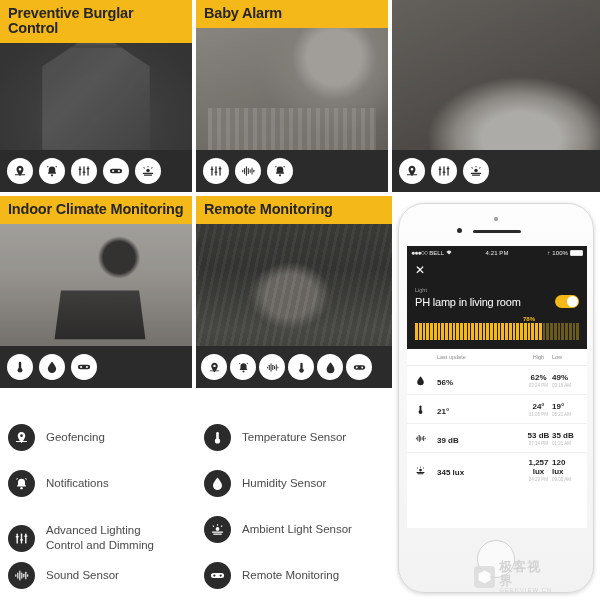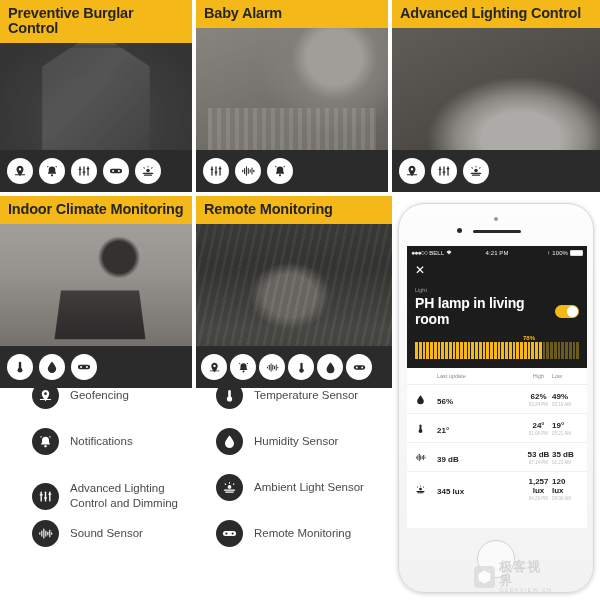--- a/index.html
+++ b/index.html
@@ -100,23 +100,22 @@
       radial-gradient(ellipse 26% 22% at 48% 52%, #8e8a83 0 50%, transparent 80%),
       linear-gradient(180deg,#4a4a46 0%,#3d3d39 38%,#5a5a54 70%,#46463f 100%);
   }
   .ph-forest::after{
     content:""; position:absolute; left:0; top:0; right:0; bottom:0;
     background: repeating-linear-gradient(102deg, rgba(255,255,255,.05) 0 3px, rgba(0,0,0,.08) 3px 8px);
   }
 
   
   .legend {
-    position: absolute; left: 0; top: 372px; width: 392px;
+    position: absolute; left: 0; top: 414px; width: 392px;
     display: flex;
-    padding-left: 24px;
   }
   .legend-col { width: 196px; padding-left: 8px; }
   .legend-item {
     display: flex; align-items: center; gap: 11px;
     height: 46px;
   }
   .legend-item.two { align-items: flex-end; }
   .lic {
     width: 27px; height: 27px; border-radius: 50%;
     background: #2b2b2b;
@@ -169,21 +168,21 @@
   .sb-center { flex: 0 0 auto; }
   .dots { letter-spacing: -1px; font-size: 7px; }
   .batt {
     width: 13px; height: 6px; border: 0.5px solid #ddd; border-radius: 1px;
     background: #fff; display: inline-block;
   }
   .app-dark { background: #1c1c1c; color: #fff; padding: 5px 8px 9px 8px; }
   .close-x { font-size: 12px; line-height: 1; color: #fff; cursor: pointer; }
   .lamp-meta { font-size: 5.5px; color: #9a9a9a; margin-top: 11px; }
   .lamp-row { display: flex; align-items: center; justify-content: space-between; margin-top: 2px; }
-  .lamp-name { font-size: 14px; font-weight: bold; letter-spacing: -0.2px; }
+  .lamp-name { font-size: 11px; font-weight: normal; letter-spacing: -0.2px; }
   .toggle {
     width: 24px; height: 13px; border-radius: 7px; background: #f5b819;
     position: relative; flex: 0 0 auto;
   }
   .toggle-knob {
     position: absolute; right: 1px; top: 1px;
     width: 11px; height: 11px; border-radius: 50%; background: #fff;
   }
   .pct { font-size: 6px; color: #f5b819; font-weight: bold; text-align: right; margin-top: 8px; padding-right: 44px; }
   .bars { height: 17px; margin-top: 1px; display: flex; gap: 1px; }
@@ -312,21 +311,20 @@
                 <circle cx="12" cy="19.4" r="1.9"></circle>
                 <path d="M5.2 3.1 3.4 4.9l1.1 1.1 1.8-1.8zM18.8 3.1 17.7 4.2l1.8 1.8 1.1-1.1z"></path>
               </svg>
           </div>
         </div>
       </div>
 
       <div class="card w2 h1">
         <div class="photo ph-popcorn"></div>
         <div class="photo-tint"></div>
-        <div class="card-title">Advanced Lighting Control</div>
         <div class="card-icons">
           <div class="ic">
             <svg width="14" height="14" viewBox="0 0 24 24" fill="#2b2b2b">
                 <path d="M12 3c-3.3 0-6 2.7-6 6 0 4.5 6 12 6 12s6-7.5 6-12c0-3.3-2.7-6-6-6zm0 8.2a2.2 2.2 0 1 1 0-4.4 2.2 2.2 0 0 1 0 4.4z"></path>
                 <rect x="3" y="17.5" width="18" height="1.6" rx=".8"></rect>
               </svg>
           </div>
           <div class="ic">
             <svg width="14" height="14" viewBox="0 0 24 24" fill="#2b2b2b">
                 <rect x="4" y="4" width="2.2" height="16" rx="1"></rect>

